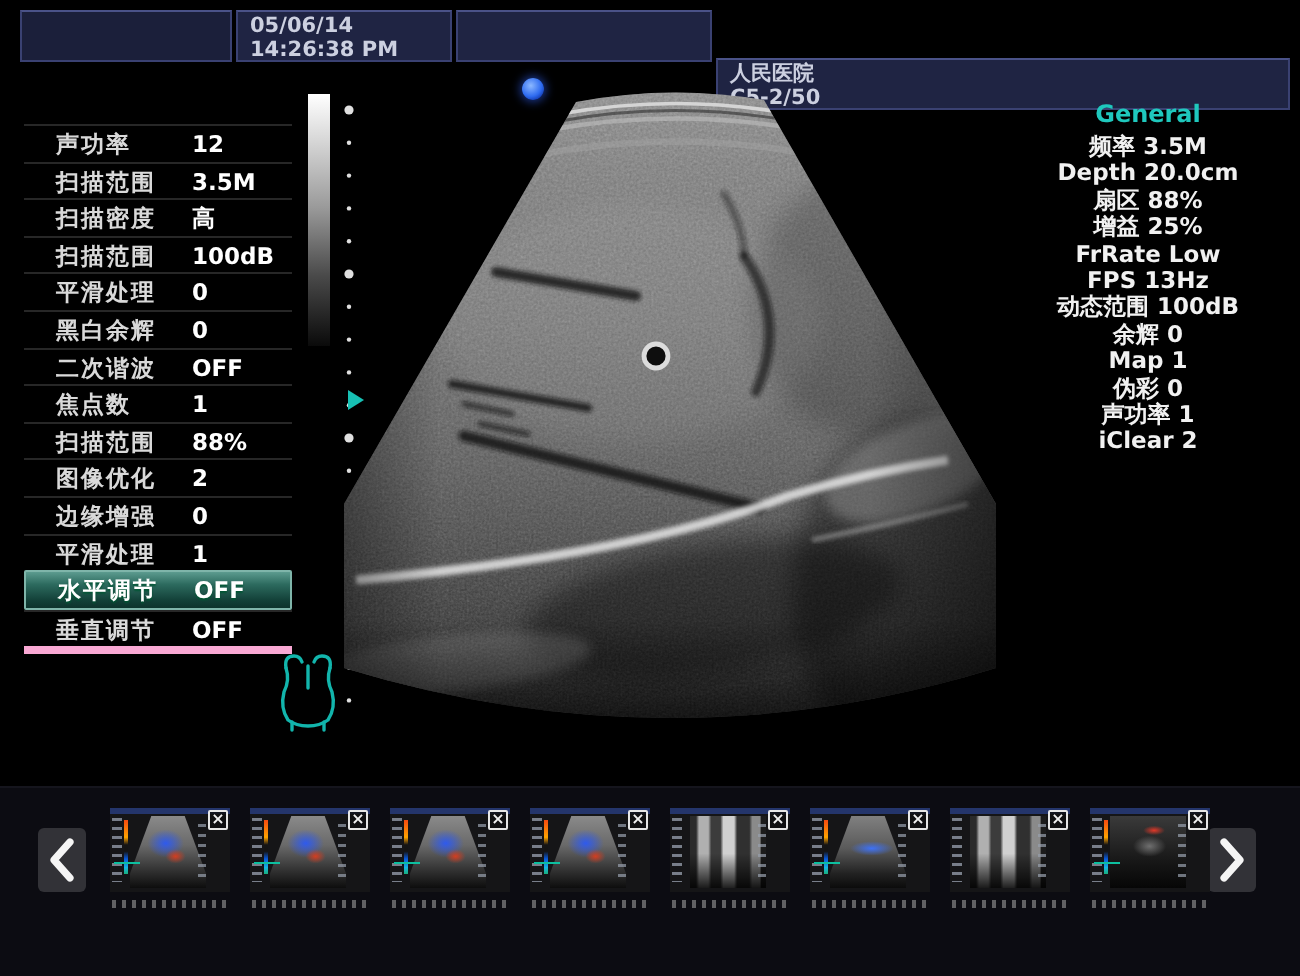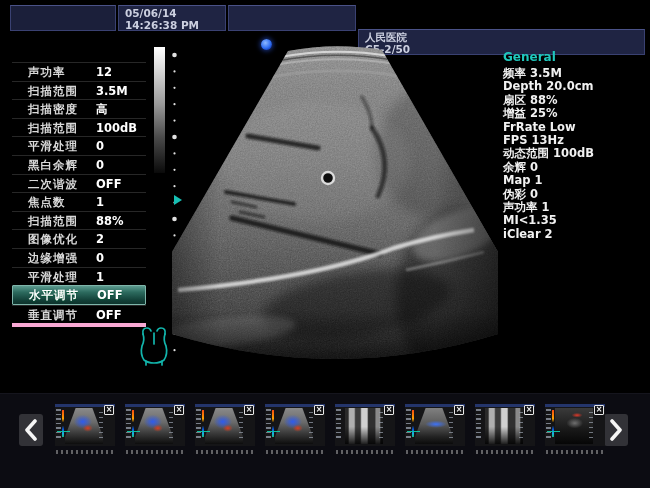--- a/index.html
+++ b/index.html
@@ -33,21 +33,21 @@
                border-left:8px solid #17c0b4;border-top:5px solid transparent;border-bottom:5px solid transparent;}
   .bodymark{position:absolute;left:136px;top:324px;}
   .probe-dot{position:absolute;left:261px;top:39px;width:11px;height:11px;border-radius:50%;
              background:radial-gradient(circle at 40% 35%,#8cb8ff,#2e6bf0 55%,#0c2fa0 85%,rgba(0,20,90,0));
              box-shadow:0 0 5px 1px rgba(50,100,255,.55);}
 
   
   .usimage{position:absolute;left:166px;top:42px;width:336px;height:345px;}
 
   
-  .info{position:absolute;left:503px;top:50px;width:142px;}
+  .info{position:absolute;left:503px;top:50px;width:142px;text-align:center;}
   .info-title{font-size:12px;color:#1fc8bd;margin-bottom:3px;}
   .info-line{font-size:11.5px;line-height:13.4px;color:#f1f1f1;white-space:nowrap;}
 
   
   .strip{position:absolute;left:0;top:393px;width:650px;height:95px;background:#0c0c12;border-top:1px solid #15151d;}
   .nav-btn{position:absolute;top:414px;width:24px;height:32px;background:rgba(150,150,150,.28);
            border-radius:3px;display:flex;align-items:center;justify-content:center;}
   .nav-prev{left:19px;} .nav-next{left:604px;}
   .thumb{position:absolute;top:404px;width:60px;height:52px;}
   .t-img{position:absolute;left:0;top:0;width:60px;height:42px;background:#151517;overflow:hidden;}
@@ -286,21 +286,20 @@
         <div class="info-line">Depth 20.0cm</div>
         <div class="info-line">扇区 88%</div>
         <div class="info-line">增益 25%</div>
         <div class="info-line">FrRate Low</div>
         <div class="info-line">FPS 13Hz</div>
         <div class="info-line">动态范围 100dB</div>
         <div class="info-line">余辉 0</div>
         <div class="info-line">Map 1</div>
         <div class="info-line">伪彩 0</div>
         <div class="info-line">声功率 1</div>
-        <div class="info-line">MI&lt;1.35</div>
         <div class="info-line">iClear 2</div>
       </div>
   </div>
 
   <div class="strip"></div>
   <div class="nav-btn nav-prev">
     <svg width="14" height="22" viewBox="0 0 14 22">
       <polyline points="11,2 3,11 11,20" fill="none" stroke="#f5f5f5" stroke-width="3.6" stroke-linecap="round" stroke-linejoin="round"></polyline>
     </svg>
   </div>

